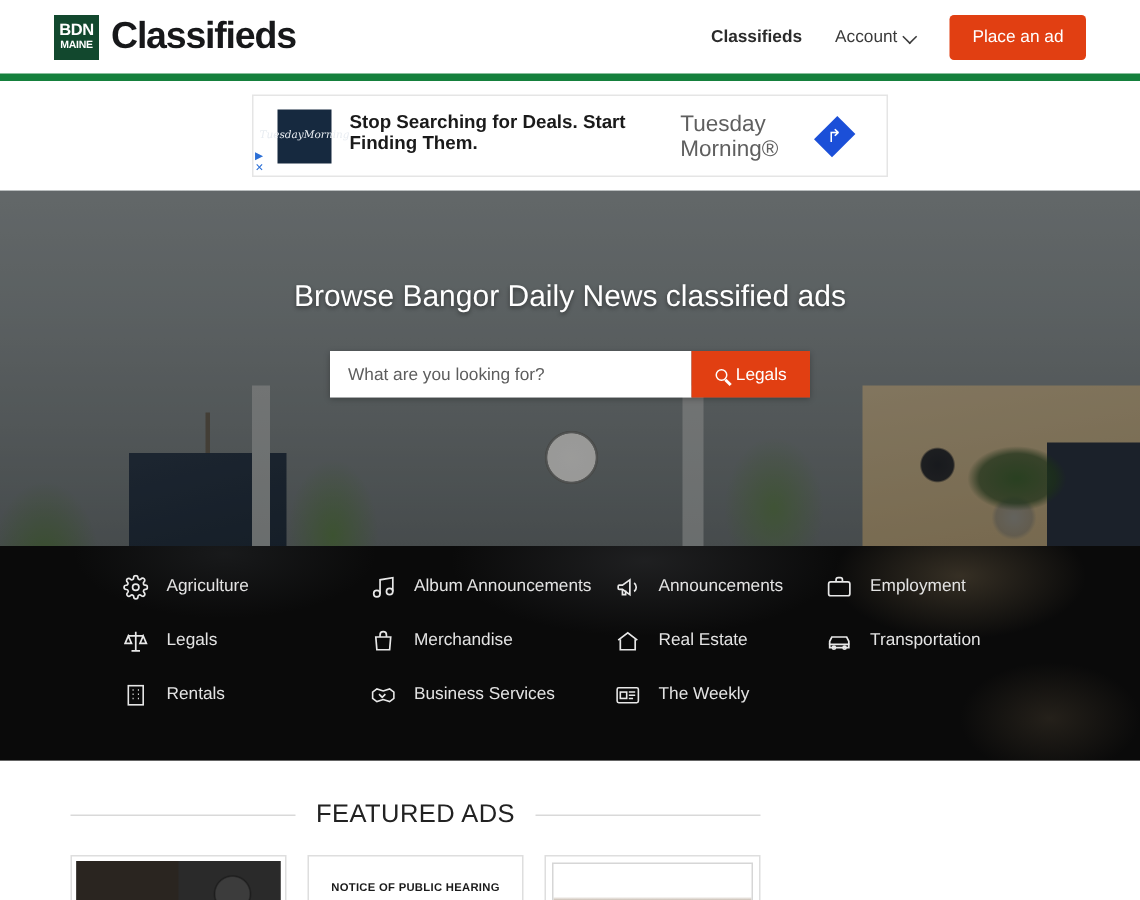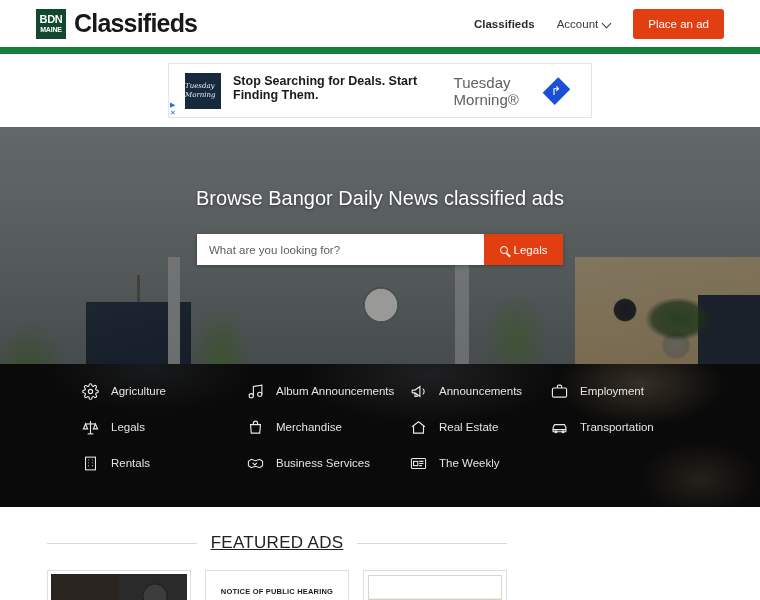--- a/index.html
+++ b/index.html
@@ -7,21 +7,21 @@
     width: 760px; height: 600px;
     font-family: "Liberation Sans", sans-serif;
     background: #ffffff;
     overflow: hidden;
   }
 
   
   .header {
     height: 54px;
     background: #ffffff;
-    border-bottom: 7px solid #15803d;
+    border-bottom: 5px solid #15803d;
     display: flex;
     align-items: center;
     padding: 0 36px;
     position: relative;
   }
   .brand { display: flex; align-items: center; gap: 8px; }
   .brand-mark {
     width: 30px; height: 30px;
     background: #12482e;
     display: flex; flex-direction: column;
@@ -81,22 +81,22 @@
     border: 1px solid #e5e5e5;
     background: #fff;
     display: flex; align-items: center;
     position: relative;
     padding: 0 8px;
   }
   .ad-logo {
     width: 36px; height: 36px; flex: 0 0 36px;
     background: #16293f;
     margin: 0 12px 0 8px;
-    display: flex; flex-direction: column;
-    align-items: flex-start; justify-content: center;
+    display: flex; flex-direction: row;
+    align-items: center; justify-content: center;
     color: #e9edf2;
     font-family: "DejaVu Serif", serif;
     font-style: italic;
     font-size: 7px; line-height: 1.15;
   }
   .ad-text { display: flex; flex-direction: row; gap: 16px; }
   .ad-head { font-size: 12.5px; color: #1a1a1a; font-weight: bold; }
   .ad-sub { font-size: 15px; color: #5f5f5f; }
   .ad-cta {
     margin-left: auto; margin-right: 18px;
@@ -175,21 +175,21 @@
   }
   .hero-title {
     color: #ffffff;
     font-size: 20px;
     font-weight: normal;
     text-shadow: 0 1px 3px rgba(0,0,0,.45);
     margin-bottom: 24px;
   }
   .searchbar {
     display: flex;
-    width: 366px;
+    width: 320px;
     height: 31px;
     box-shadow: 0 1px 4px rgba(0,0,0,.28);
     justify-content: flex-end;
   }
   .search-input {
     flex: 1;
     border: none;
     background: #ffffff;
     padding: 0 12px;
     font-size: 11.5px;
@@ -263,21 +263,21 @@
     padding: 26px 0 0 0;
     position: relative;
     height: 90px;
   }
   .feat-head {
     display: flex; align-items: center;
     width: 460px; margin-left: 47px; gap: 14px;
   }
   .feat-rule { flex: 1; height: 1px; background: #d9d9d9; }
   .feat-title {
-    font-size: 17px; color: #222; letter-spacing: .3px; text-decoration: underline;
+    font-size: 17px; color: #222; letter-spacing: .3px;
   }
   .cards {
     display: flex; gap: 14px;
     margin: 17px 0 0 47px;
   }
   .card {
     width: 144px; height: 40px;
     border: 1px solid #dedede;
     background: #fff;
     overflow: hidden;

